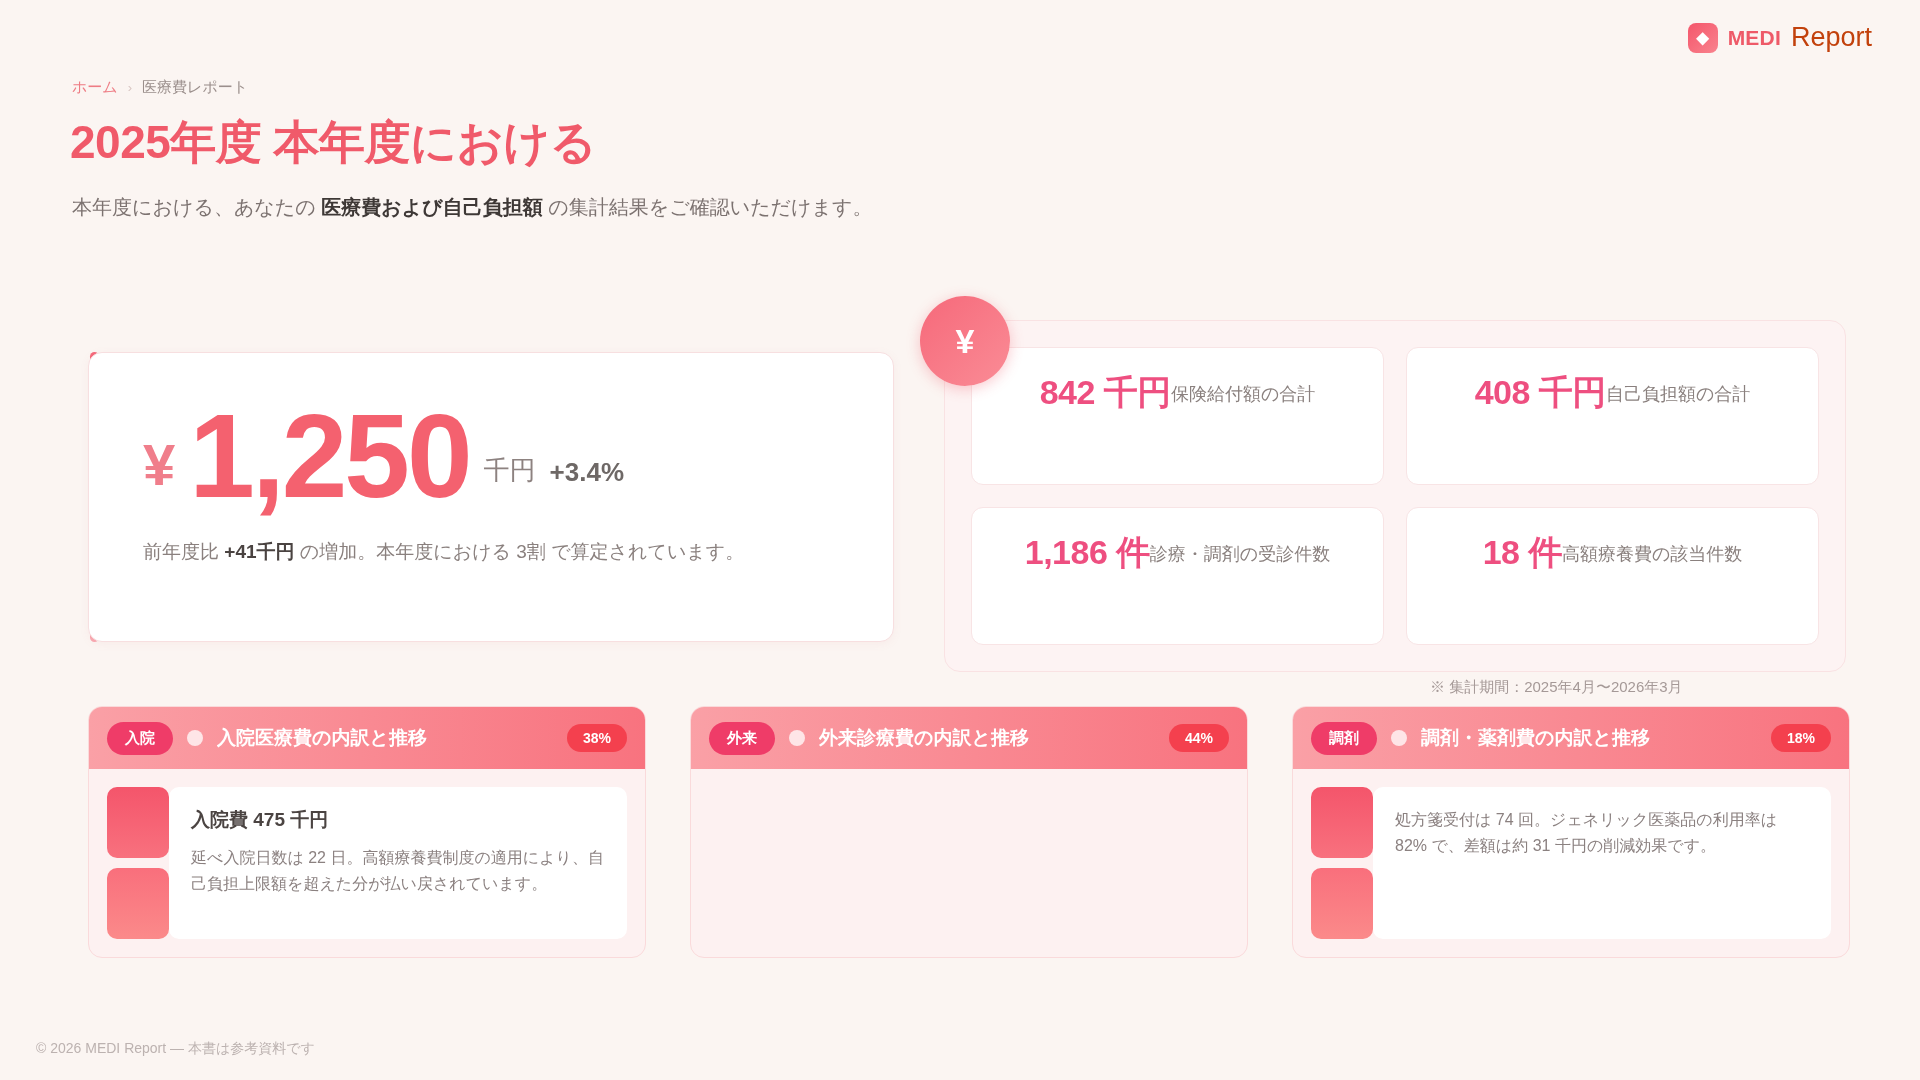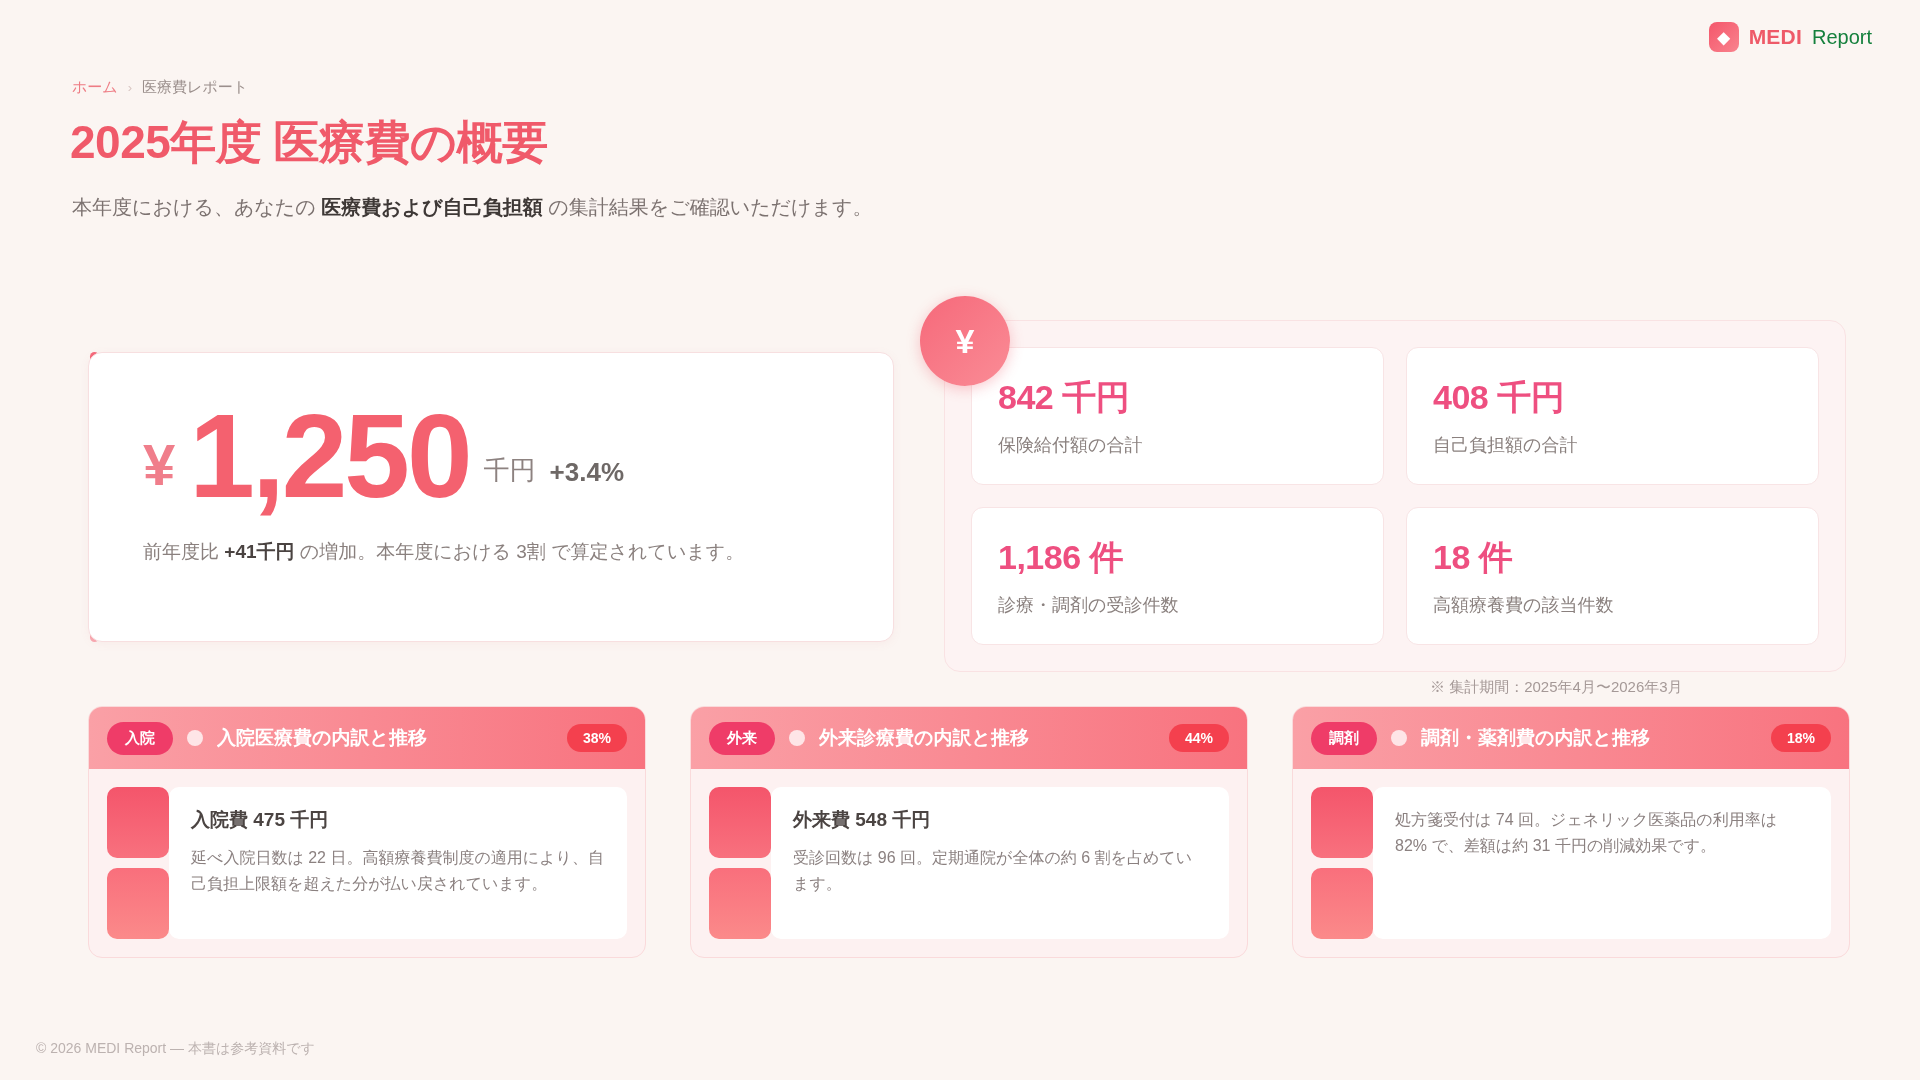--- a/index.html
+++ b/index.html
@@ -16,21 +16,21 @@
     position:absolute; top:22px; right:48px;
     display:flex; align-items:center; gap:10px;
   }
   .logo-mark {
     width:30px; height:30px; border-radius:8px;
     background:linear-gradient(135deg,#F4566B,#F9838E);
     display:flex; align-items:center; justify-content:center;
     color:#fff; font-size:16px; font-weight:bold;
   }
   .logo-text { font-size:21px; font-weight:bold; color:#EE5A68; letter-spacing:.2px;text-align:right; }
-  .logo-sub  { font-size:20px; font-weight:300; color:#15803d; }
+  .logo-sub  { font-size:27px; font-weight:300; color:#c2410c; }
 
   
   .crumbs {
     position:absolute; left:72px; top:78px;
     display:flex; align-items:center; gap:10px;
     font-size:15px;
   }
   .crumb-a { color:#EE7C84; }
   .crumb-sep { color:#D8C6C2; font-size:13px; }
   .crumb-b { color:#9B8F8C; }
@@ -100,21 +100,21 @@
     box-shadow:0 3px 14px rgba(240,90,106,.32);
     display:flex; align-items:center; justify-content:center;
     color:#fff; font-size:34px; font-weight:bold;
     z-index:3;
   }
   .statcard {
     background:#FFFFFF;
     border:1px solid #F8E4E5;
     border-radius:12px;
     padding:22px 26px;
-    display:flex; flex-direction:column; justify-content:center;
+    display:flex; flex-direction:row; justify-content:center;
   }
   .statcard .v {
     font-size:34px; font-weight:bold; color:#EE4F80;
     letter-spacing:-.5px;
   }
   .statcard .l {
     margin-top:12px; font-size:18px; color:#8A807E;
   }
   .statnote {
     position:absolute; left:1430px; top:678px;
@@ -204,21 +204,21 @@
     <span class="logo-text">MEDI</span>
     <span class="logo-sub">Report</span>
   </div>
 
   <nav class="crumbs">
     <span class="crumb-a">ホーム</span>
     <span class="crumb-sep">›</span>
     <span class="crumb-b">医療費レポート</span>
   </nav>
 
-  <h1 class="title">2025年度 医療費の概要</h1>
+  <h1 class="title">2025年度 本年度における</h1>
   <p class="subtitle">
     <span>本年度における、あなたの </span><b>医療費および自己負担額</b><span> の集計結果をご確認いただけます。</span>
   </p>
 
   <div class="hero-bar"></div>
   <section class="hero">
     <div class="hero-row">
       <span class="hero-cur">¥</span>
       <span class="hero-num">1,250</span>
       <span class="hero-unit">千円</span>
@@ -271,30 +271,20 @@
       </div>
     </article>
 
     <article class="card">
       <div class="card-head">
         <span class="card-tag">外来</span>
         <span class="card-dot"></span>
         <span class="card-head-title">外来診療費の内訳と推移</span>
         <span class="card-pill">44%</span>
       </div>
-      <div class="card-body">
-        <div class="card-accent">
-            <i></i>
-            <i></i>
-          </div>
-        <div class="card-text">
-          <h4>外来費 548 千円</h4>
-          <p>受診回数は 96 回。定期通院が全体の約 6 割を占めています。</p>
-        </div>
-      </div>
     </article>
 
     <article class="card">
       <div class="card-head">
         <span class="card-tag">調剤</span>
         <span class="card-dot"></span>
         <span class="card-head-title">調剤・薬剤費の内訳と推移</span>
         <span class="card-pill">18%</span>
       </div>
       <div class="card-body">

